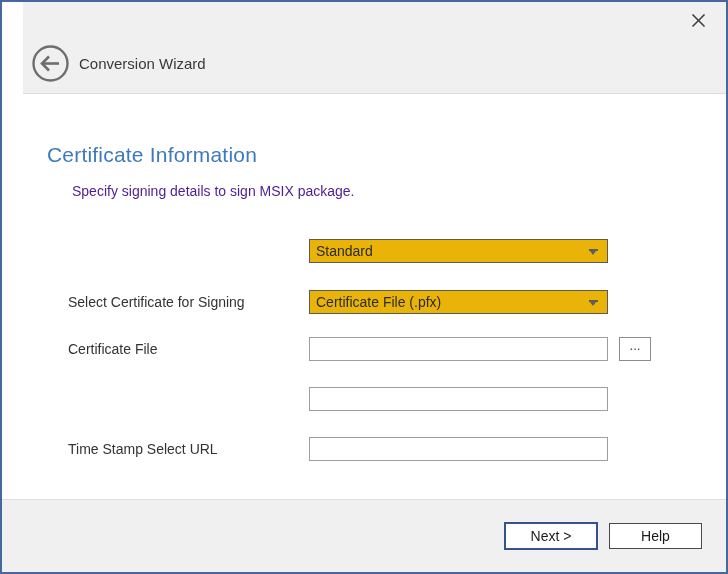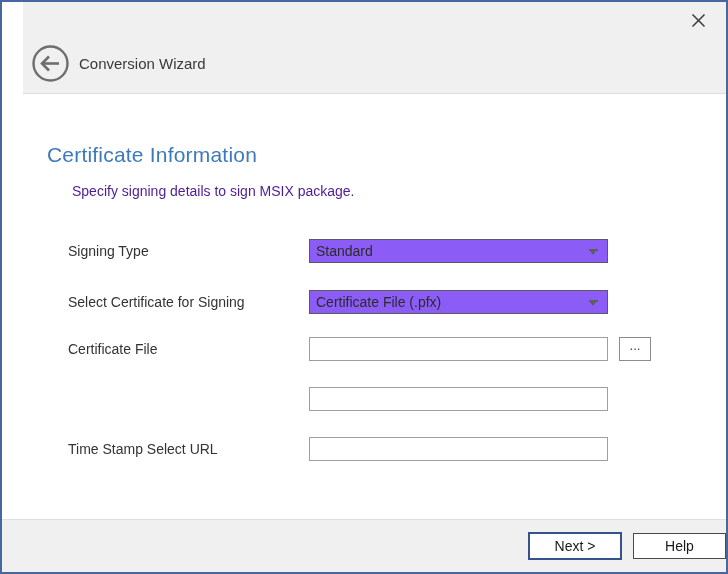--- a/index.html
+++ b/index.html
@@ -54,21 +54,21 @@
   .row-3 { top: 335px; }
   .row-4 { top: 385px; }
   .row-5 { top: 435px; }
   .field-label {
     position: absolute; left: 66px; top: 0; height: 24px;
     line-height: 24px; font-size: 14px; color: #333333; white-space: nowrap;
   }
   .combo {
     position: absolute; left: 307px; top: 0;
     width: 299px; height: 24px;
-    background: #8b5cf6; border: 1px solid #5A5A5A;
+    background: #eab308; border: 1px solid #5A5A5A;
     display: flex; align-items: center;
     padding: 0 22px 0 6px; cursor: pointer;
   }
   .combo-value {
     font-size: 14px; color: #2B2B2B; white-space: nowrap;
     overflow: hidden; flex: 1;
   }
   .combo-arrow {
     position: absolute; right: 9px; top: 9px;
     width: 9px; height: 7px;
@@ -94,24 +94,24 @@
   .browse-btn {
     position: absolute; left: 617px; top: 0;
     width: 32px; height: 24px;
     background: #FFFFFF; border: 1px solid #8C8C8C;
     font-size: 13px; line-height: 10px; color: #3C3C3C;
     cursor: pointer; padding-bottom: 6px;
     font-family: "Liberation Sans", "DejaVu Sans", sans-serif;
   }
   
   .footer {
-    position: absolute; left: 0; right: 0; bottom: 0; height: 53px;
+    position: absolute; left: 0; right: 0; bottom: 0; height: 73px;
     background: #F0F0F0; border-top: 1px solid #DFDFDF;
     display: flex; align-items: center; justify-content: flex-end;
-    gap: 11px; 
+    gap: 11px; padding-right: 24px;
   }
   .btn {
     width: 93px; height: 26px;
     background: #FFFFFF; border: 1px solid #4A4A4A;
     font-size: 14px; color: #1A1A1A;
     font-family: "Liberation Sans", "DejaVu Sans", sans-serif;
     cursor: pointer;
   }
   .btn-default {
     border: 2px solid #34528C;
@@ -137,21 +137,20 @@
         <polyline points="18,12.5 11,19.5 18,26.5" fill="none" stroke="#6E6E6E" stroke-width="2.6" stroke-linejoin="miter"></polyline>
       </svg>
     </button>
     <div class="window-title">Conversion Wizard</div>
   </div>
 
   <div class="page-title">Certificate Information</div>
   <div class="page-desc">Specify signing details to sign MSIX package.</div>
 
   <div class="form-row row-1">
-    <div class="field-label">Signing Type</div>
     <div class="combo">
       <span class="combo-value">Standard</span>
       <span class="combo-arrow">
           <span class="bar"></span>
           <span class="tri"></span>
         </span>
     </div>
   </div>
 
   <div class="form-row row-2">

